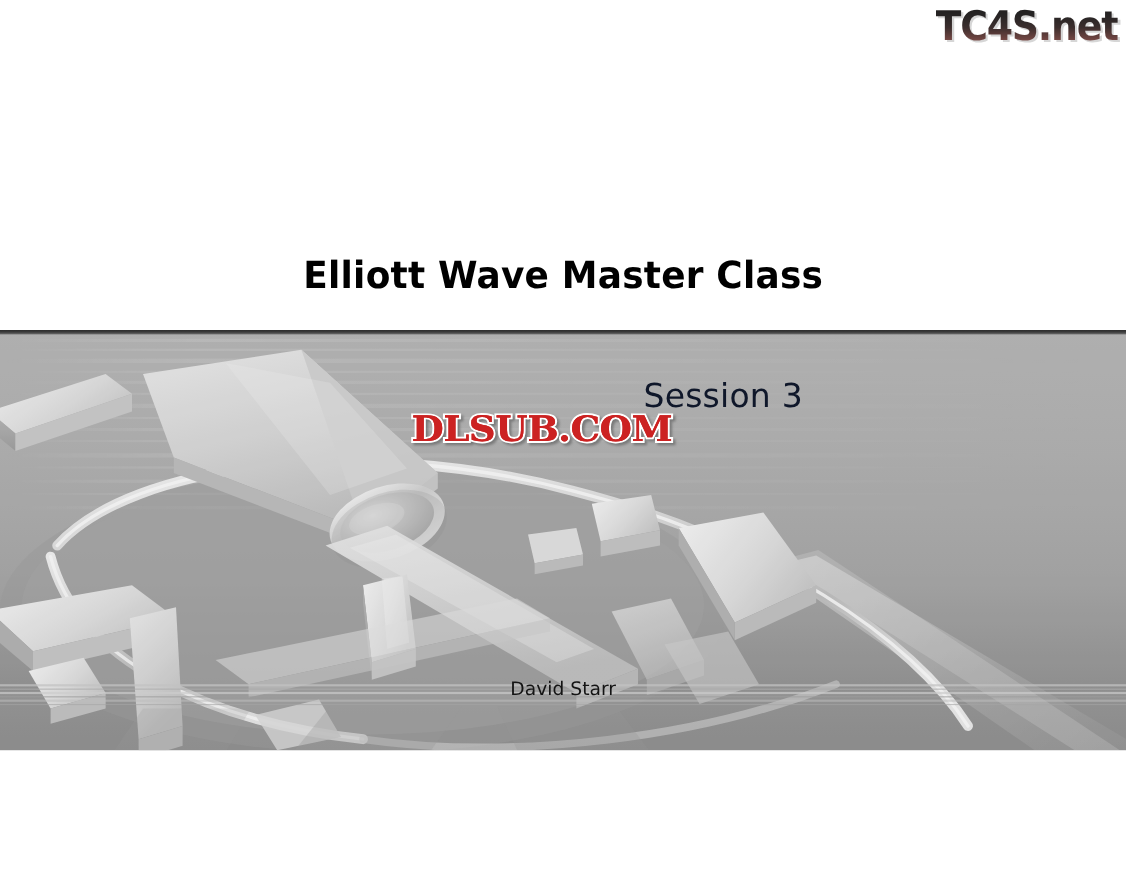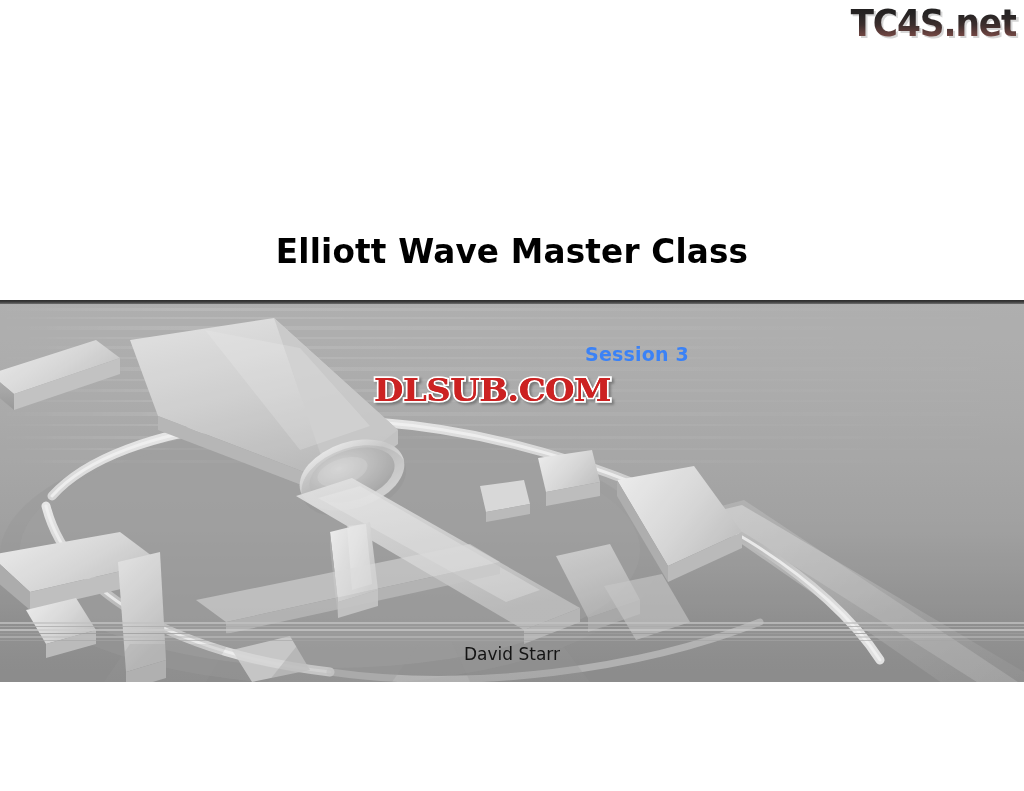--- a/index.html
+++ b/index.html
@@ -95,23 +95,23 @@
     width: 1024px; height: 4px;
     background: linear-gradient(to bottom, #2d2d2d 0%, #3b3b3b 45%, #6e6e6e 100%);
   }
 
   
   #session-label {
     position: absolute;
     left: 585px;
     top: 343px;
     font-family: "DejaVu Sans", sans-serif;
-    font-weight: bold;
-    font-size: 19px;
-    color: #3b82f6;
+    font-weight: normal;
+    font-size: 30px;
+    color: #0f172a;
     white-space: nowrap;
     letter-spacing: 0.2px;
   }
 
   
   #watermark {
     position: absolute;
     left: 374px;
     top: 372px;
     font-family: "DejaVu Serif", serif;
@@ -140,21 +140,21 @@
     white-space: nowrap;
     transform: scaleX(1.06);
     transform-origin: left center;
   }
 
   
   #presenter-name {
     position: absolute;
     left: 0;
     right: 0;
-    top: 644px;
+    top: 617px;
     text-align: center;
     font-family: "DejaVu Sans", sans-serif;
     font-size: 17px;
     color: #141414;
   }
 
   
   #tx-logo-wrap {
     position: absolute;
     right: 8px;

